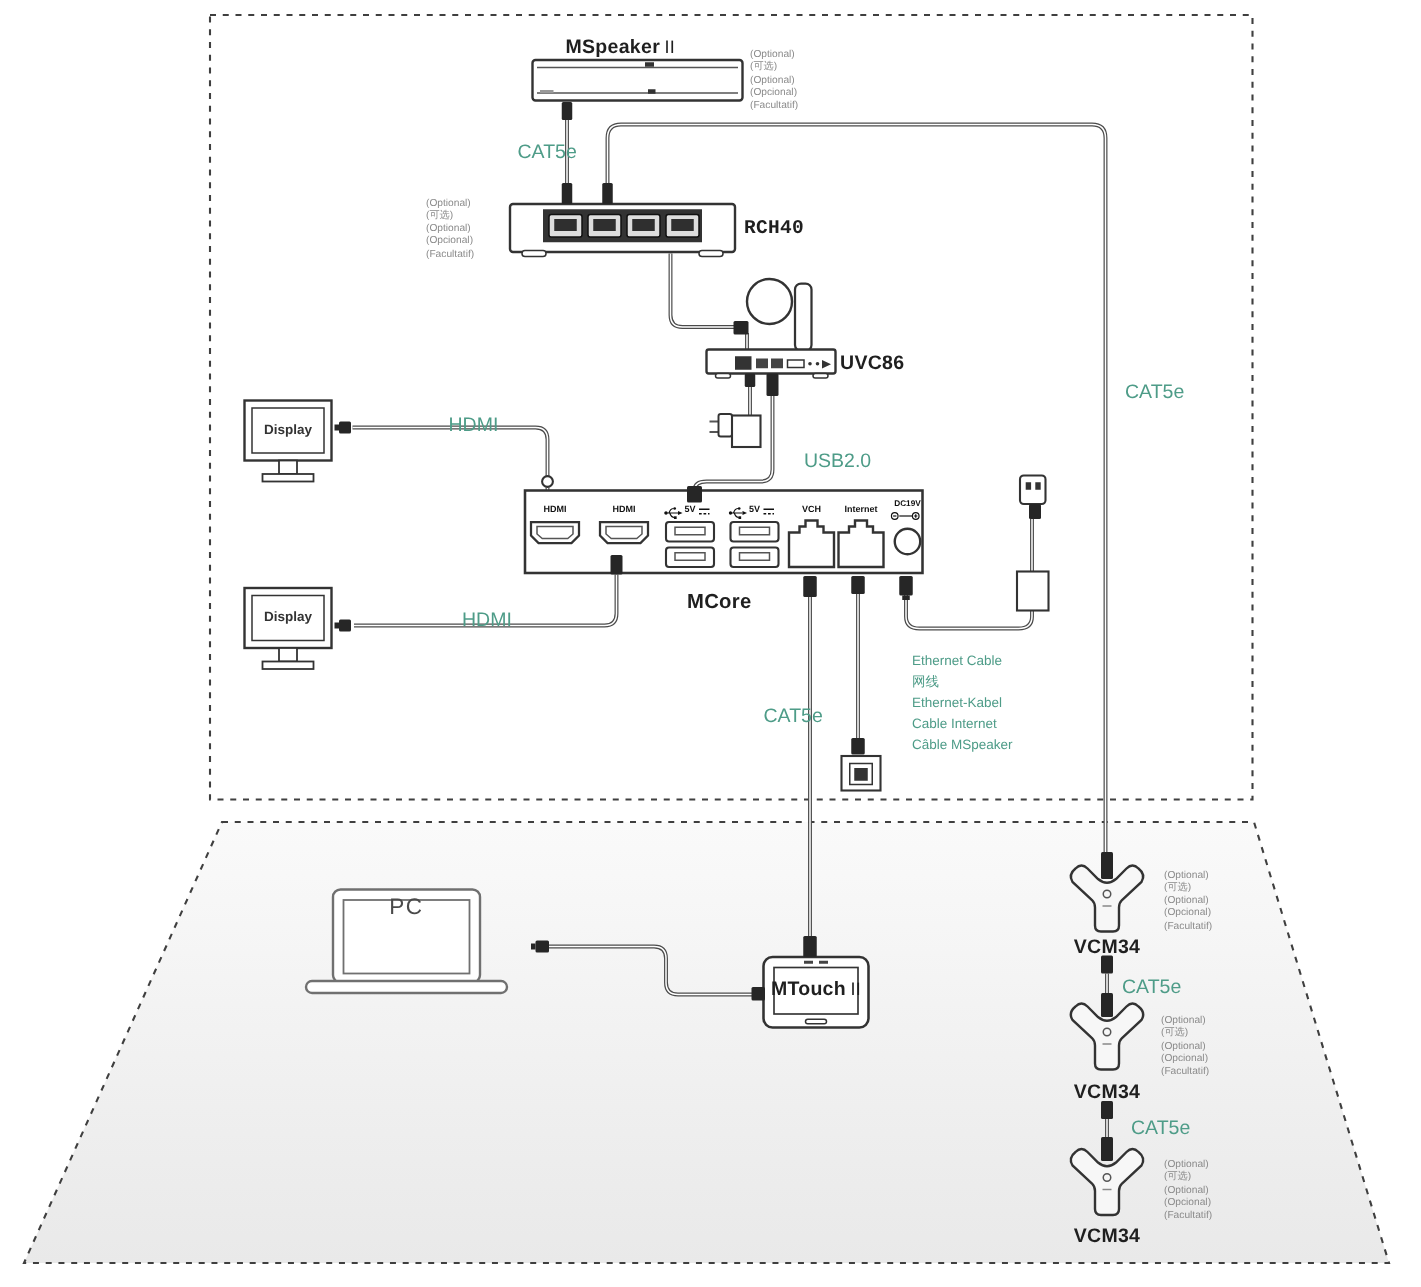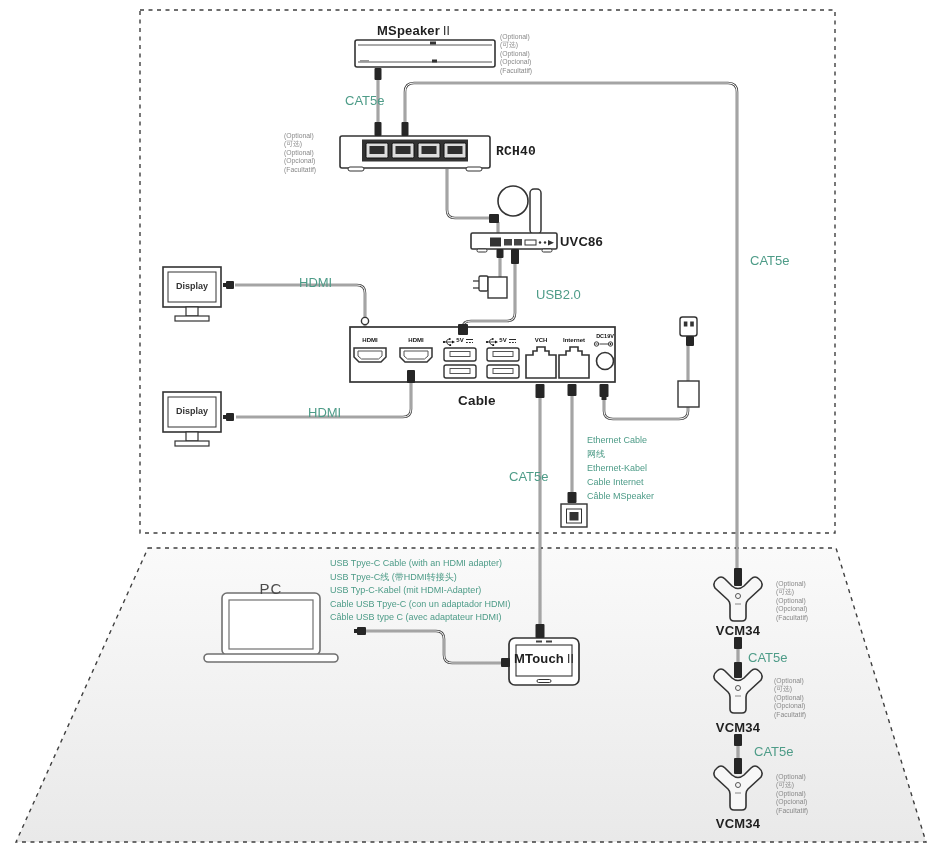--- a/index.html
+++ b/index.html
@@ -6,21 +6,21 @@
   #stage{
     position:relative;width:947px;height:858px;background:#fff;overflow:hidden;
     font-family:"Liberation Sans",sans-serif;color:#222;
   }
   .lbl{position:absolute;white-space:nowrap;}
   .device-title{font-size:13px;font-weight:700;color:#1f1f1f;letter-spacing:.2px;}
   .suffix{font-weight:400;font-size:12px;margin-left:3px;}
   .cable-lbl{font-size:13px;color:#4E9C88;}
   .blk{font-size:9px;color:#4E9C88;}
   .blk span{display:block;}
-  .blk-eth span{line-height:14px;}
+  .blk-eth span{line-height:14px;margin-left:21px;}
   .blk-usbc span{line-height:13.6px;}
   .opt{font-size:6.8px;color:#8a8a8a;}
   .opt span{display:block;line-height:8.4px;}
   .display-lbl{font-size:9px;font-weight:700;color:#333;}
   .pc-lbl{font-size:15px;color:#4a4a4a;letter-spacing:1px;}
   .port-lbl{font-size:6px;font-weight:700;color:#111;text-align:center;}
   .dc-lbl{font-size:5.5px;font-weight:700;color:#111;text-align:center;}
   svg{position:absolute;left:0;top:0;}
   .cable{stroke:#4b4b4b;stroke-width:2.6;fill:none;stroke-linecap:butt;}
   .cable-core{stroke:#ffffff;stroke-width:1;fill:none;}
@@ -278,55 +278,48 @@
   <div class="lbl opt" style="left:284px;top:132px;">
     <span>(Optional)</span>
       <span>(可选)</span>
       <span>(Optional)</span>
       <span>(Opcional)</span>
       <span>(Facultatif)</span>
   </div>
   <div class="lbl device-title" style="left:496px;top:144px;font-family:Liberation Mono, monospace;">RCH40</div>
 
   <div class="lbl device-title" style="left:560px;top:234px;">UVC86</div>
-  <div class="lbl cable-lbl" style="left:536px;top:287px;">USB2.0</div>
+  <div class="lbl cable-lbl" style="left:536px;top:299px;">USB2.0</div>
 
   <div class="lbl cable-lbl" style="left:299px;top:275px;">HDMI</div>
   <div class="lbl cable-lbl" style="left:308px;top:405px;">HDMI</div>
   <div class="lbl display-lbl" style="left:163px;top:281px;width:58px;text-align:center;">Display</div>
   <div class="lbl display-lbl" style="left:163px;top:406px;width:58px;text-align:center;">Display</div>
 
   <div class="lbl port-lbl" style="left:356px;top:337px;width:28px;">HDMI</div>
   <div class="lbl port-lbl" style="left:402px;top:337px;width:28px;">HDMI</div>
   <div class="lbl port-lbl" style="left:455px;top:337px;width:10px;">5V</div>
   <div class="lbl port-lbl" style="left:498px;top:337px;width:10px;">5V</div>
   <div class="lbl port-lbl" style="left:527px;top:337px;width:28px;">VCH</div>
   <div class="lbl port-lbl" style="left:560px;top:337px;width:28px;">Internet</div>
   <div class="lbl dc-lbl" style="left:591px;top:333px;width:28px;">DC19V</div>
-  <div class="lbl device-title" style="left:458px;top:393px;font-size:13.5px;">Cable</div>
+  <div class="lbl device-title" style="left:458px;top:393px;font-size:13.5px;">MCore</div>
 
   <div class="lbl blk blk-eth" style="left:587px;top:433px;">
     <span>Ethernet Cable</span>
       <span>网线</span>
       <span>Ethernet-Kabel</span>
       <span>Cable Internet</span>
       <span>Câble MSpeaker</span>
   </div>
   <div class="lbl cable-lbl" style="left:509px;top:469px;">CAT5e</div>
   <div class="lbl cable-lbl" style="left:750px;top:253px;">CAT5e</div>
 
-  <div class="lbl blk blk-usbc" style="left:330px;top:557px;">
-    <span>USB Tpye-C Cable (with an HDMI adapter)</span>
-      <span>USB Tpye-C线 (带HDMI转接头)</span>
-      <span>USB Typ-C-Kabel (mit HDMI-Adapter)</span>
-      <span>Cable USB Tpye-C (con un adaptador HDMI)</span>
-      <span>Câble USB type C (avec adaptateur HDMI)</span>
-  </div>
-
-  <div class="lbl pc-lbl" style="left:222px;top:580px;width:98px;text-align:center;">PC</div>
+
+  <div class="lbl pc-lbl" style="left:222px;top:596px;width:98px;text-align:center;">PC</div>
   <div class="lbl device-title" style="left:509px;top:651px;width:70px;text-align:center;"><span>MTouch</span><span class="suffix">II</span></div>
 
   <div class="lbl device-title" style="left:708px;top:623px;width:60px;text-align:center;">VCM34</div>
   <div class="lbl opt" style="left:776px;top:580px;">
     <span>(Optional)</span>
       <span>(可选)</span>
       <span>(Optional)</span>
       <span>(Opcional)</span>
       <span>(Facultatif)</span>
   </div>

